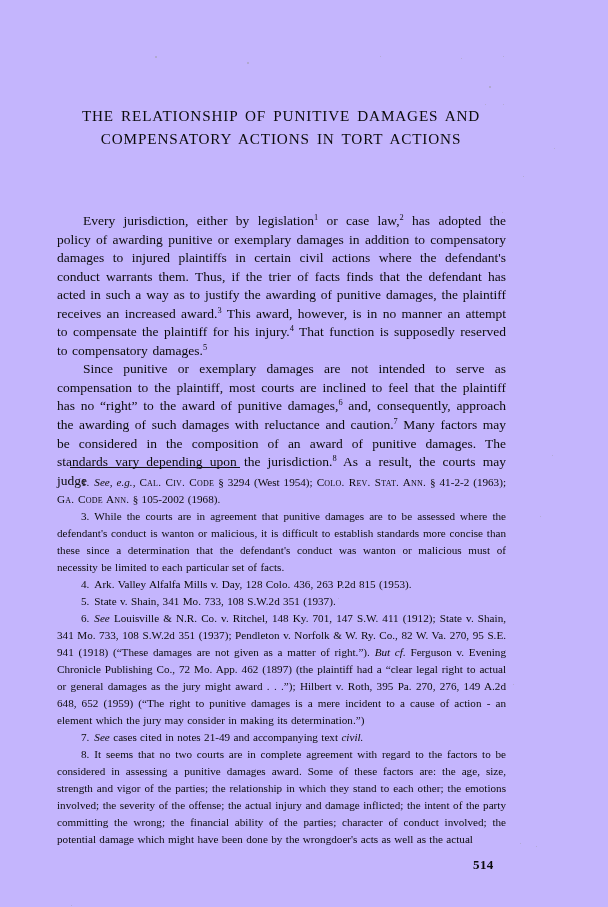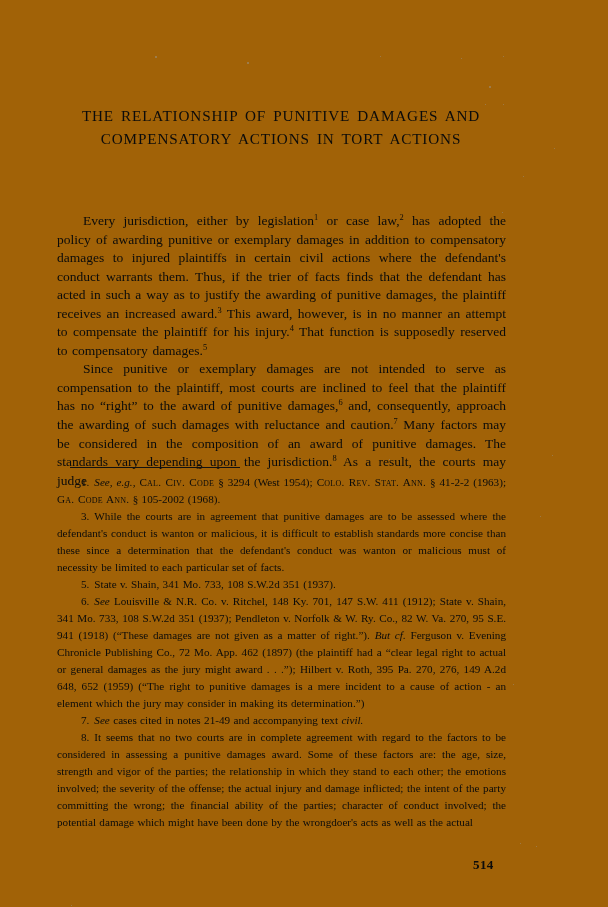--- a/index.html
+++ b/index.html
@@ -14,21 +14,21 @@
     position: relative;
     overflow: hidden;
     font-family: "Liberation Serif", "DejaVu Serif", serif;
     color: #0b0b0b;
     -webkit-font-smoothing: antialiased;
   }
 
   .page {
     position: absolute;
     inset: 0;
-    background: #a16207;
+    background: #c4b5fd;
   }
 
   
   .speck {
     position: absolute;
     background: #9a9a9a;
     border-radius: 50%;
     opacity: .55;
   }
 
@@ -160,20 +160,21 @@
     <p class="body-par wsp">
       <span>Since punitive or exemplary damages are not intended to serve as compensation to the plaintiff, most courts are inclined to feel that the plaintiff has no “right” to the award of punitive damages,</span><sup>6</sup><span> and, consequently, approach the awarding of such damages with reluctance and caution.</span><sup>7</sup><span>  Many factors may be considered in the composition of an award of punitive damages.  The standards vary depending upon the jurisdiction.</span><sup>8</sup><span>  As a result, the courts may judge</span>
     </p>
   </div>
 
   <div class="rule"></div>
 
   <div class="notes">
       <p class="note"><span class="num">1.</span><span class="it">See, e.g.,</span><span> </span><span class="sc">Cal. Civ. Code</span><span> § 3294 (West 1954); </span><span class="sc">Colo. Rev. Stat. Ann.</span><span> § 41-2-2 (1963); </span><span class="sc">Ga. Code Ann.</span><span> § 105-2002 (1968).</span></p>
       <p class="note"><span class="num">3.</span><span>While the courts are in agreement that punitive damages are to be assessed where the defendant's conduct is wanton or malicious, it is difficult to establish standards more concise than these since a determination that the defendant's conduct was wanton or malicious must of necessity be limited to each particular set of facts.</span></p>
+      <p class="note"><span class="num">4.</span><span>Ark. Valley Alfalfa Mills v. Day, 128 Colo. 436, 263 P.2d 815 (1953).</span></p>
       <p class="note"><span class="num">5.</span><span>State v. Shain, 341 Mo. 733, 108 S.W.2d 351 (1937).</span></p>
       <p class="note"><span class="num">6.</span><span class="it">See</span><span> Louisville &amp; N.R. Co. v. Ritchel, 148 Ky. 701, 147 S.W. 411 (1912); State v. Shain, 341 Mo. 733, 108 S.W.2d 351 (1937); Pendleton v. Norfolk &amp; W. Ry. Co., 82 W. Va. 270, 95 S.E. 941 (1918) (“These damages are not given as a matter of right.”).  </span><span class="it">But cf.</span><span> Ferguson v. Evening Chronicle Publishing Co., 72 Mo. App. 462 (1897) (the plaintiff had a “clear legal right to actual or general damages as the jury might award . . .”); Hilbert v. Roth, 395 Pa. 270, 276, 149 A.2d 648, 652 (1959) (“The right to punitive damages is a mere incident to a cause of action - an element which the jury may consider in making its determination.”)</span></p>
       <p class="note"><span class="num">7.</span><span class="it">See</span><span> cases cited in notes 21-49 and accompanying text </span><span class="it">civil.</span></p>
       <p class="note"><span class="num">8.</span><span>It seems that no two courts are in complete agreement with regard to the factors to be considered in assessing a punitive damages award.  Some of these factors are:  the age, size, strength and vigor of the parties; the relationship in which they stand to each other; the emotions involved; the severity of the offense; the actual injury and damage inflicted; the intent of the party committing the wrong; the financial ability of the parties; character of conduct involved; the potential damage which might have been done by the wrongdoer's acts as well as the actual</span></p>
     </div>
 
   <div class="folio">514</div>
 
 </div>
 

